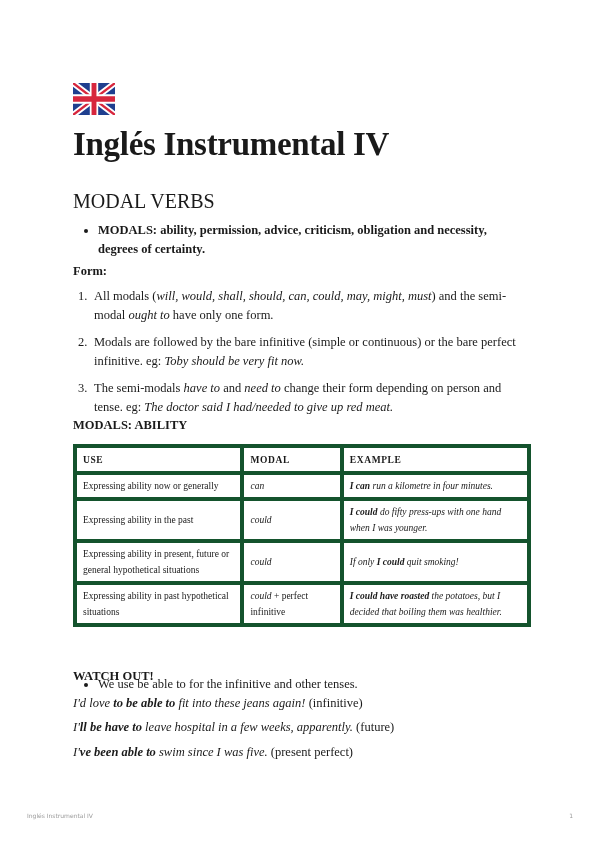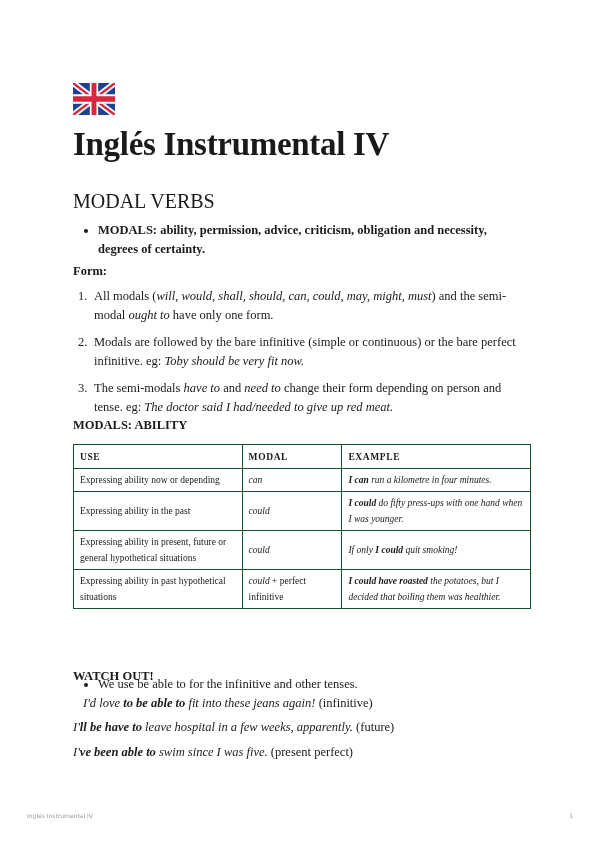--- a/index.html
+++ b/index.html
@@ -29,29 +29,29 @@
     .form-label { top: 264px; }
     .ol { position: absolute; left: 0; top: 287px; margin: 0; padding: 0; list-style: none; width: 458px; }
     .ol li { position: relative; padding-left: 21px; font-size: 12.5px; line-height: 19px; margin-bottom: 8px; }
     .ol li .num { position: absolute; left: 5px; top: 0; }
     .ability-label { top: 418px; }
     table {
       position: absolute; left: 0; top: 444px; width: 458px; border-collapse: collapse;
       font-size: 9.5px; line-height: 16px;
     }
     td, th {
-      border: 1px solid #14532d; padding: 3px 6px; text-align: left; vertical-align: middle;
+      border: 4px solid #14532d; padding: 3px 6px; text-align: left; vertical-align: middle;
     }
     th { font-weight: bold; letter-spacing: 0.6px; height: 17px; }
     td.ex { font-style: italic; }
     td.modal { font-style: italic; }
     .watch { top: 649px; font-size: 12.5px; margin-top: 20px; }
     .watch-bullet { top: 671px; }
     .ex-line { position: absolute; left: 0; margin: 0; font-size: 12.5px; white-space: nowrap; }
-    .ex1 { top: 696px; margin-left: 10px; }
+    .ex1 { top: 696px; }
     .ex2 { top: 720px; }
     .ex3 { top: 745px; }
     .i { font-style: italic; }
     .b { font-weight: bold; }
     .footer {
       position: absolute; top: 812px; left: 27px; right: 27px;
       font-family: "DejaVu Sans", sans-serif; font-size: 6px; color: #9a9a9a;
       display: flex; justify-content: space-between;
     }
   </style>
@@ -103,21 +103,21 @@
       </colgroup>
     <thead>
       <tr>
         <th>USE</th>
         <th>MODAL</th>
         <th>EXAMPLE</th>
       </tr>
     </thead>
     <tbody>
       <tr>
-        <td>Expressing ability now or depending</td>
+        <td>Expressing ability now or generally</td>
         <td class="modal">can</td>
         <td class="ex"><span class="b">I can</span><span> run a kilometre in four minutes.</span></td>
       </tr>
       <tr>
         <td>Expressing ability in the past</td>
         <td class="modal">could</td>
         <td class="ex"><span class="b">I could</span><span> do fifty press-ups with one hand when I was younger.</span></td>
       </tr>
       <tr>
         <td>Expressing ability in present, future or general hypothetical situations</td>

